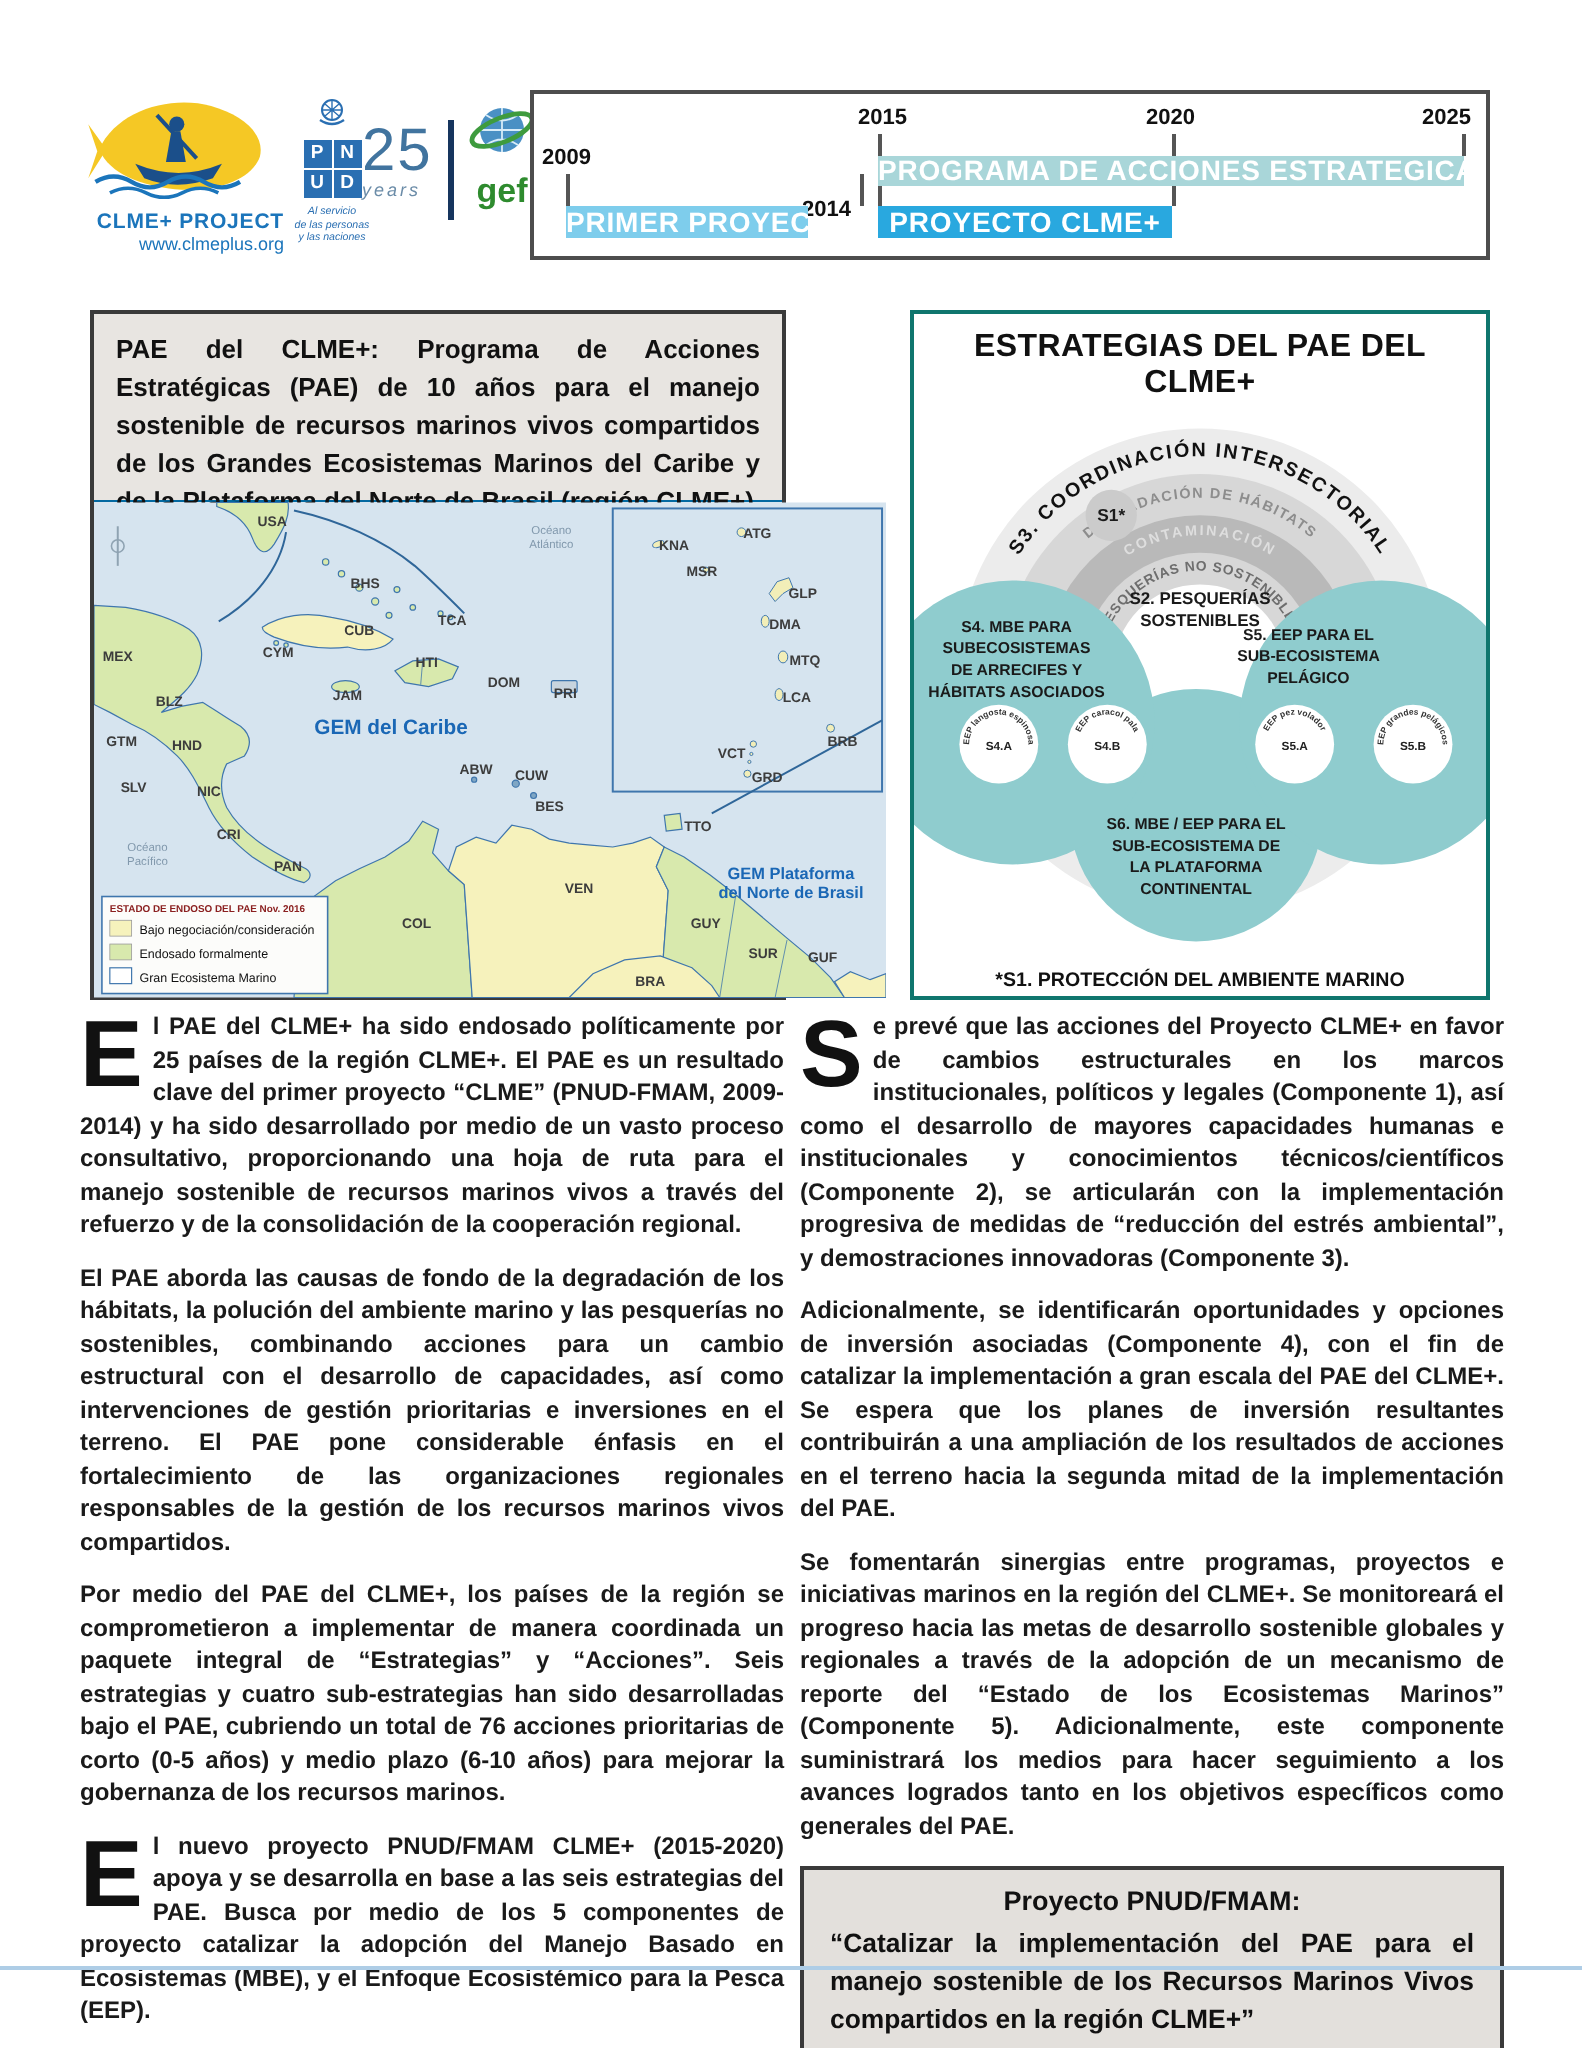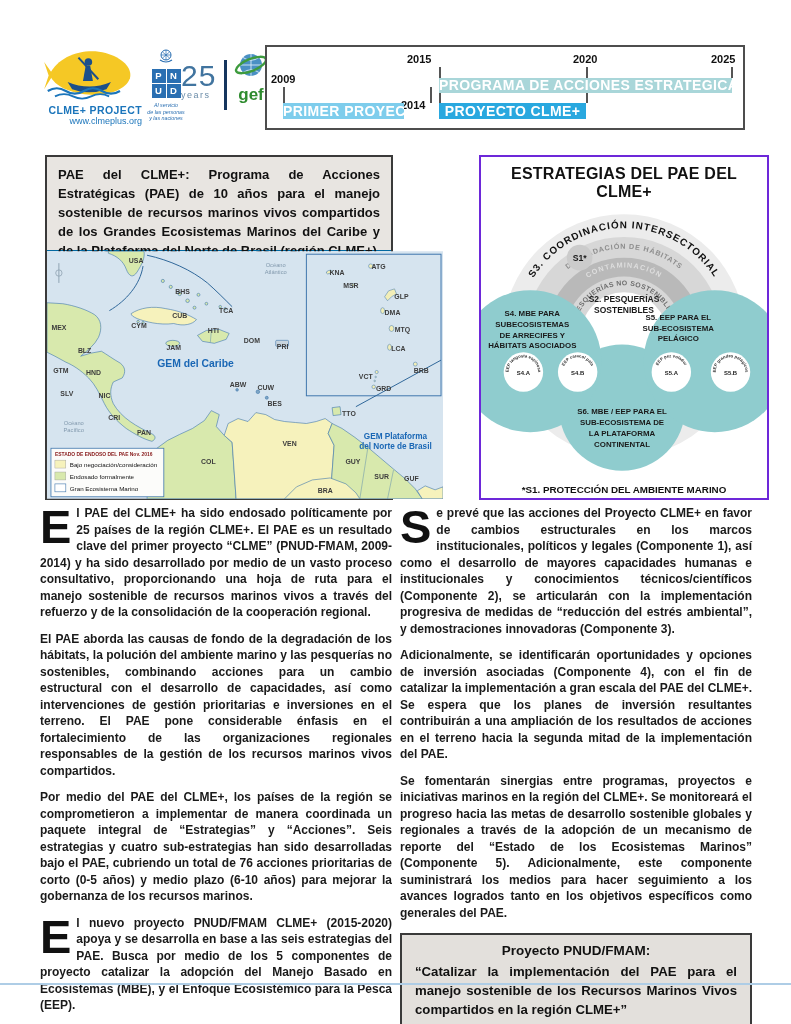--- a/index.html
+++ b/index.html
@@ -9,36 +9,36 @@
   
   .clme-logo { position:absolute; left:42px; top:44px; width:100px; text-align:right; }
   .clme-title { font-size:10.5px; font-weight:bold; color:#1b75bb; letter-spacing:.4px; }
   .clme-url { font-size:9px; color:#1b75bb; }
   .pnud-logo { position:absolute; left:146px; top:48px; width:40px; text-align:center; }
   .pnud-grid { display:grid; grid-template-columns:14px 14px; grid-gap:1px; justify-content:center; margin-top:1px;}
   .pnud-grid span { background:#2a6fb2; color:#fff; font-weight:bold; font-size:9.5px; line-height:14px; display:block; width:14px; height:14px; }
   .pnud-tagline { margin-top:4px; font-size:5.3px; font-style:italic; color:#2a6fb2; line-height:6.5px; }
   .anniv { position:absolute; left:181px; top:62px; text-align:left; color:#41749f; }
   .anniv-num { font-size:30px; line-height:28px; letter-spacing:1px; }
-  .anniv-word { font-size:9px; letter-spacing:1.5px; color:#6b8ca8; }
+  .anniv-word { font-size:9px; letter-spacing:1.5px; color:#6b8ca8;font-style:italic; }
   .anniv-bar { position:absolute; left:224px; top:60px; width:3px; height:50px; background:#16355e; }
   .gef-logo { position:absolute; left:230px; top:50px; width:42px; text-align:center; }
   .gef-word { font-size:17px; font-weight:bold; color:#2e8b2e; line-height:14px; }
 
   .timeline { position:absolute; left:265px; top:45px; width:480px; height:85px; border:2px solid #4d4d4d; background:#fff; }
   .tl-year { position:absolute; font-size:11px; font-weight:bold; color:#111; }
   .tl-tick { position:absolute; width:2px; background:#555; }
   .tl-bar { position:absolute; color:#fff; font-weight:bold; font-size:14px; letter-spacing:.4px; text-align:center; white-space:nowrap; overflow:hidden; }
 
   
   .pae-box { position:absolute; left:45px; top:155px; width:348px; height:345px; border:2px solid #3a3a3a; background:#e8e5e1; }
   .pae-title { padding:8px 11px; font-size:13px; font-weight:bold; color:#111; line-height:19px; text-align:justify; height:93px; }
   .map-wrap { width:100%; height:248px; background:#d6e4ef; border-top:1px solid #0369a1; }
 
-  .strat-box { position:absolute; left:479px; top:155px; width:290px; height:345px; border:2px solid #6d28d9; background:#fff; }
+  .strat-box { position:absolute; left:455px; top:155px; width:290px; height:345px; border:2px solid #0f766e; background:#fff; }
   .strat-title { text-align:center; font-size:16px; font-weight:800; color:#111; padding:8px 2px 2px 2px; letter-spacing:.2px; }
   .strat-footnote { text-align:center; font-size:9.8px; font-weight:bold; color:#111; margin-top:0; }
 
   
   .cols { position:absolute; left:40px; top:505px; width:712px; display:flex; gap:8px; }
   .col { width:352px; }
   .para { font-size:12px; font-weight:bold; color:#1a1a1a; line-height:16.5px; text-align:justify; margin-bottom:10px; }
   .dropcap { float:left; font-size:47px; line-height:38px; padding-top:3px; margin-right:5px; font-weight:bold; color:#111; }
 
   .project-box { margin-top:12px; border:2px solid #3a3a3a; background:#e3e0dc; padding:8px 13px 10px 13px; }
@@ -108,21 +108,21 @@
       <circle cx="18" cy="15" r="11" fill="#4a90c4"></circle>
       <path d="M7,15 H29 M18,4 V26 M10,7.5 Q18,13 26,7.5 M10,22.5 Q18,17 26,22.5" stroke="#d8ecf8" stroke-width="0.9" fill="none"></path>
       <ellipse cx="18" cy="15" rx="16" ry="6" fill="none" stroke="#3e9b3e" stroke-width="2.4" transform="rotate(-22 18 15)"></ellipse>
     </svg>
     <div class="gef-word">gef</div>
   </div>
 
   <div class="timeline">
     <div class="tl-year" style="left:4px; top:26px;">2009</div>
     <div class="tl-year" style="left:134px; top:26px;margin-top:26px;">2014</div>
-    <div class="tl-year" style="left:140px; top:6px;">2015</div>
+    <div class="tl-year" style="left:162px; top:6px;">2015</div>
     <div class="tl-year" style="left:306px; top:6px;">2020</div>
     <div class="tl-year" style="left:444px; top:6px;">2025</div>
 
     <div class="tl-tick" style="left:16px; top:40px; height:16px;"></div>
     <div class="tl-tick" style="left:163px; top:40px; height:16px;"></div>
     <div class="tl-tick" style="left:172px; top:20px; height:36px;"></div>
     <div class="tl-tick" style="left:319px; top:20px; height:36px;"></div>
     <div class="tl-tick" style="left:464px; top:20px; height:11px;"></div>
 
     <div class="tl-bar" style="left:172px; top:31px; width:293px; height:15px; line-height:15px; background:#a9d6d9;">PROGRAMA DE ACCIONES ESTRATEGICAS CLME+</div>

